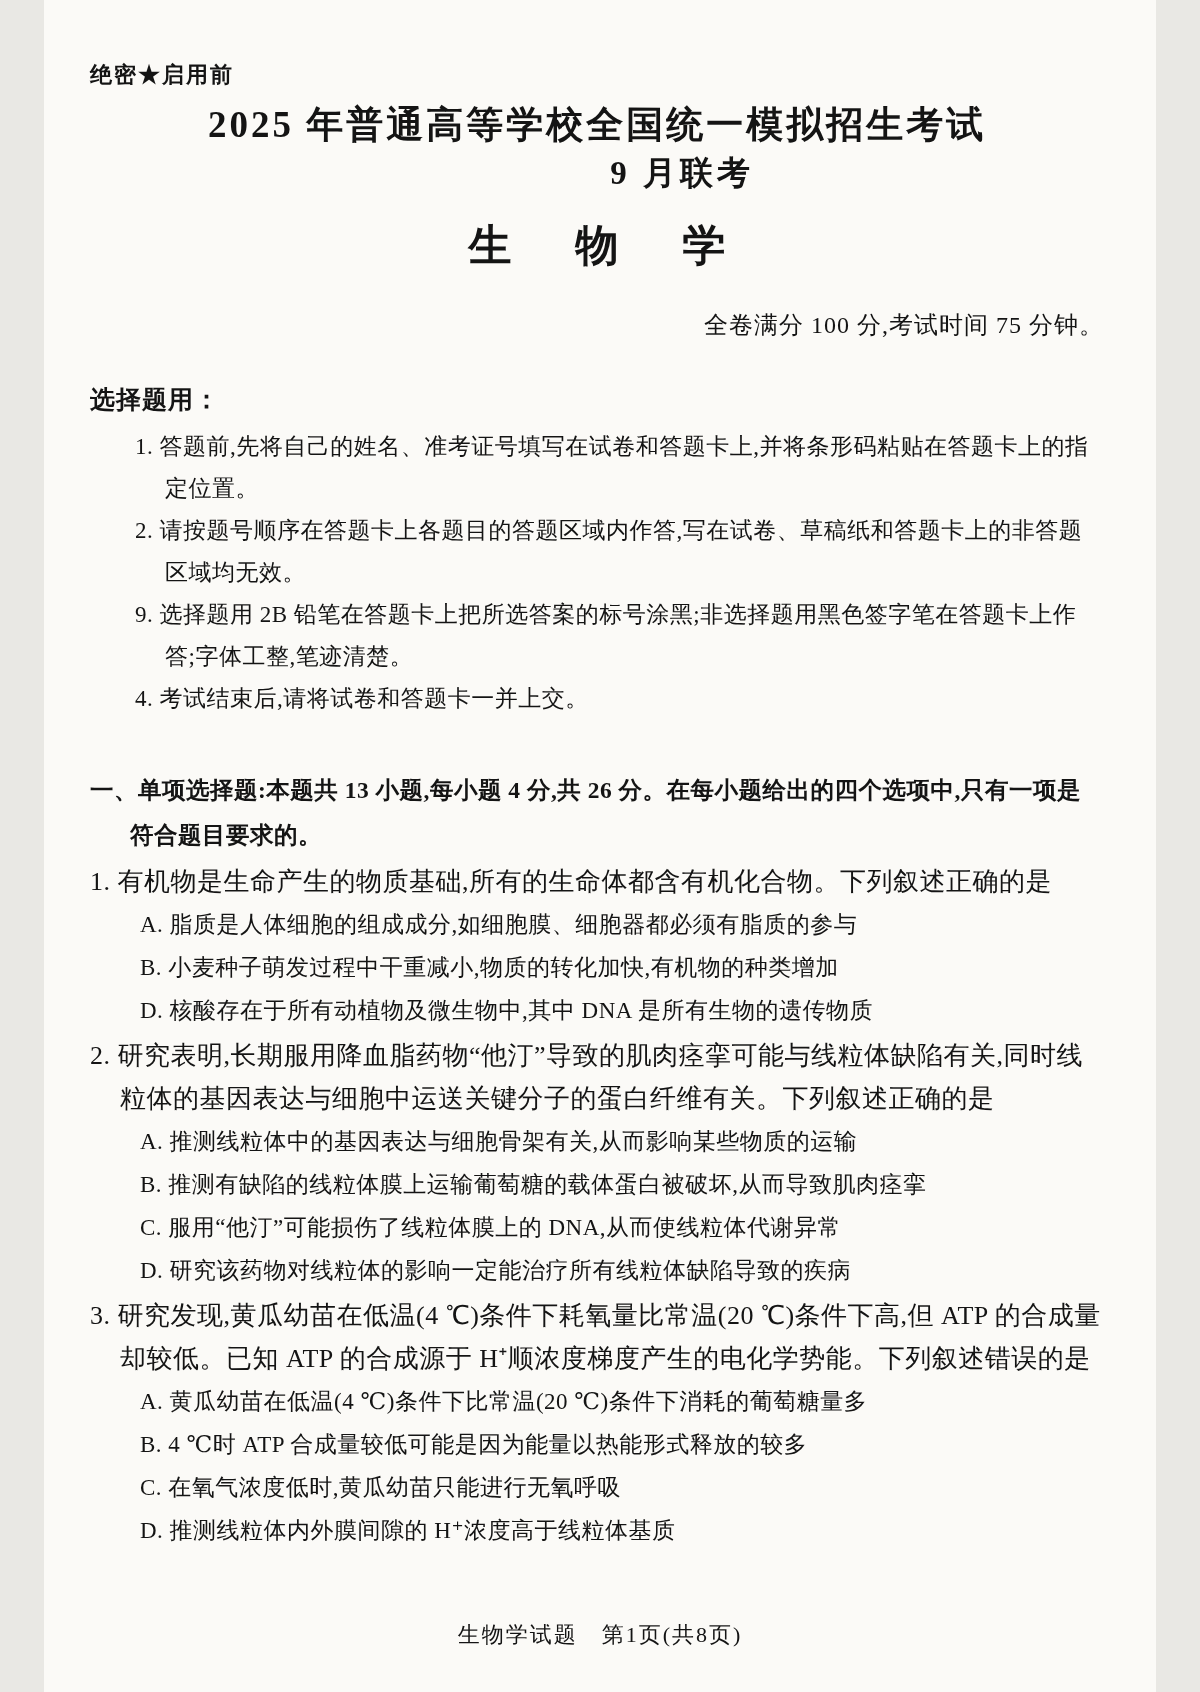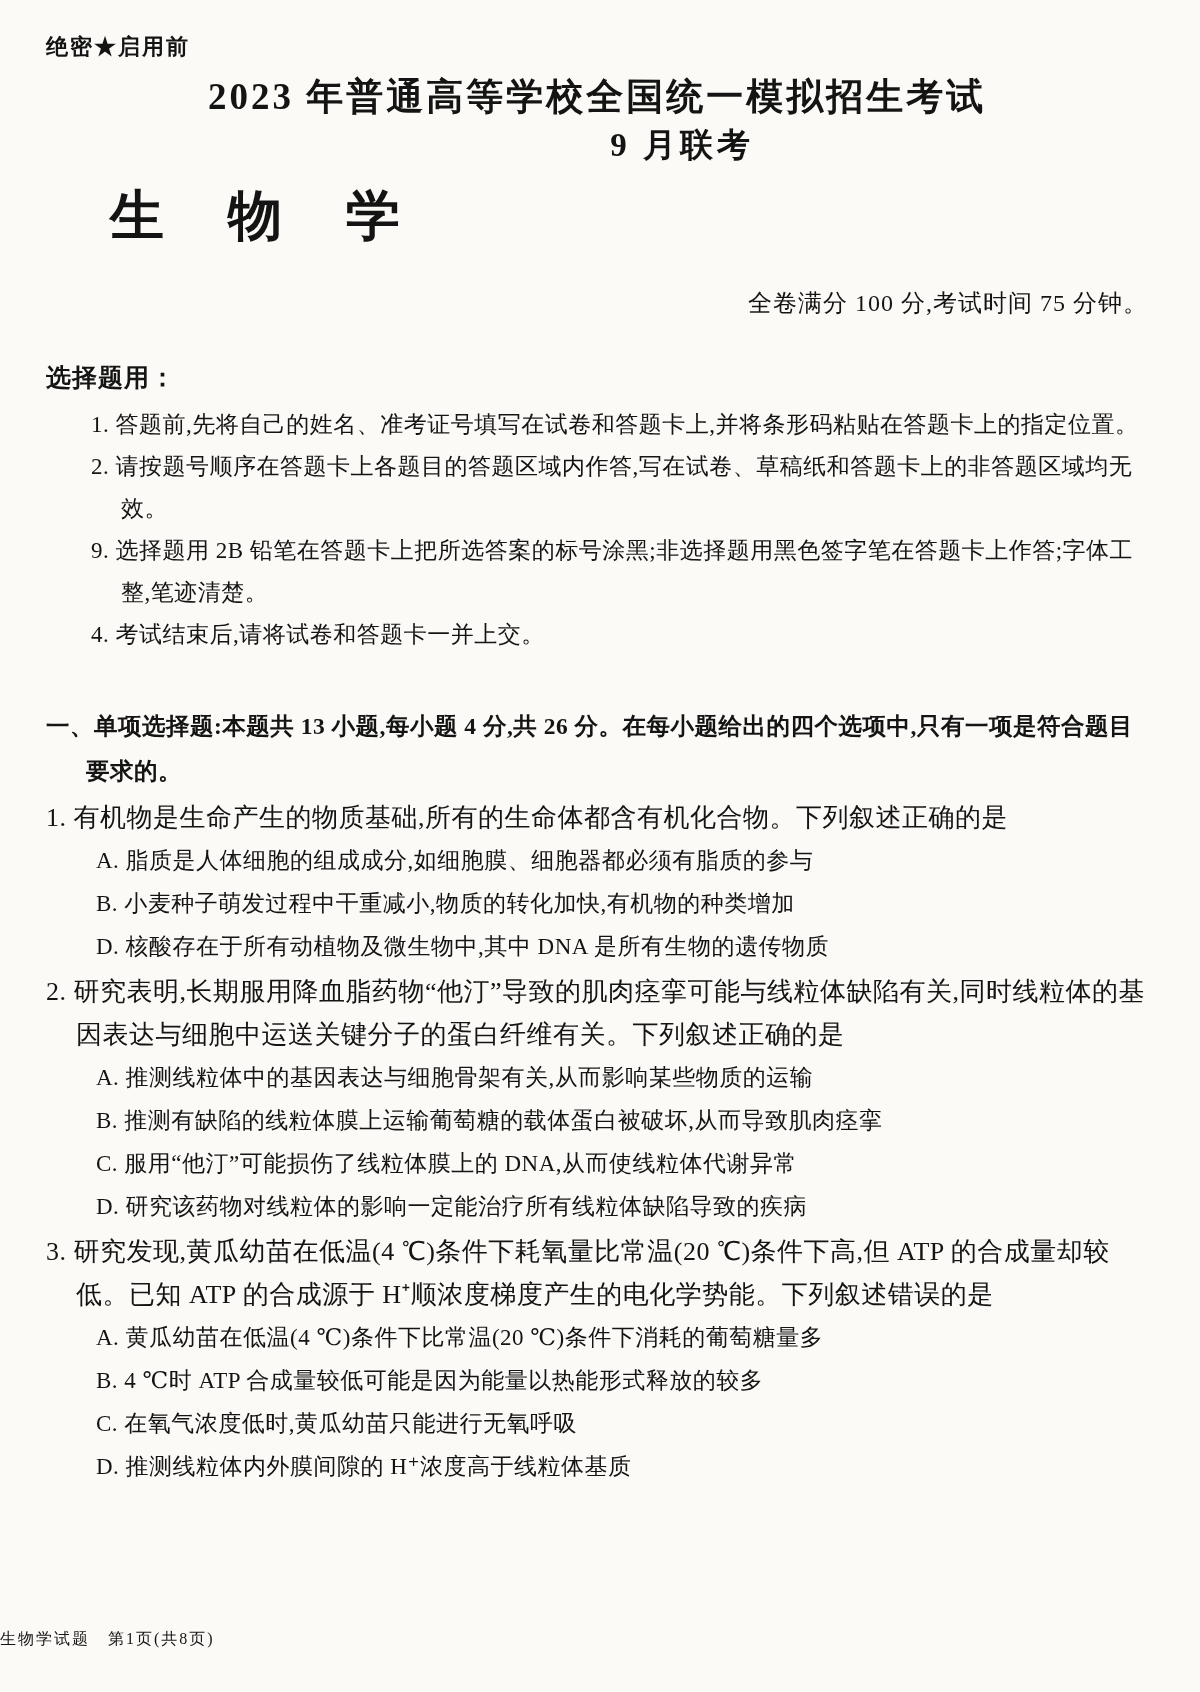--- a/index.html
+++ b/index.html
@@ -3,26 +3,26 @@
   <meta charset="utf-8">
   <style>
     * { box-sizing: border-box; margin: 0; padding: 0; }
     html, body {
       width: 1200px;
       background: #e9e8e4;
       font-family: "Liberation Serif", "DejaVu Serif", serif;
     }
     .page {
       position: relative;
-      width: 1200px;
+      width: 1112px;
       height: 1692px;
       margin: 0 auto;
       background: #fbfaf7;
       color: #141414;
-      padding: 32px 52px 0 46px;
+      padding: 60px 52px 0 46px;
       overflow: hidden;
     }
     .classification {
       font-size: 22px;
       font-weight: 700;
       letter-spacing: 2px;
       margin-bottom: 12px;
     }
     .title1 {
       text-align: center;
@@ -34,26 +34,26 @@
     .title2 {
       text-align: center;
       font-size: 33px;
       font-weight: 700;
       letter-spacing: 4px;
       padding-left: 170px; 
       margin-top: 4px;
       line-height: 1.3;
     }
     .subject {
-      text-align: left;
-      font-size: 54px;
+      text-align: center;
+      font-size: 43px;
       font-weight: 700;
       letter-spacing: 64px;
       text-indent: 64px; 
-      margin-top: 16px;
+      margin-top: 24px;
       line-height: 1.25;
     }
     .exam-info {
       text-align: right;
       font-size: 24px;
       letter-spacing: 1px;
       margin-top: 36px;
     }
     .notices { margin-top: 42px; }
     .notices-heading {
@@ -91,33 +91,34 @@
       font-size: 23px;
       line-height: 43px;
       padding-left: 50px;
       letter-spacing: 0.5px;
     }
     .footer {
       position: absolute;
       left: 0;
       right: 0;
       bottom: 42px;
-      font-size: 16px;
+      text-align: center;
+      font-size: 22px;
       letter-spacing: 2px;
       font-family: Liberation Serif, serif;
     }
   </style>
 </head>
 <body>
 
 <div class="page">
 
   <div class="classification">绝密★启用前</div>
 
-  <div class="title1">2023 年普通高等学校全国统一模拟招生考试</div>
+  <div class="title1">2025 年普通高等学校全国统一模拟招生考试</div>
   <div class="title2">9 月联考</div>
   <div class="subject">生物学</div>
   <div class="exam-info">全卷满分 100 分,考试时间 75 分钟。</div>
 
   <div class="notices">
     <div class="notices-heading">选择题用：</div>
     <div class="notice-item">1. 答题前,先将自己的姓名、准考证号填写在试卷和答题卡上,并将条形码粘贴在答题卡上的指定位置。</div>
     <div class="notice-item">2. 请按题号顺序在答题卡上各题目的答题区域内作答,写在试卷、草稿纸和答题卡上的非答题区域均无效。</div>
     <div class="notice-item">9. 选择题用 2B 铅笔在答题卡上把所选答案的标号涂黑;非选择题用黑色签字笔在答题卡上作答;字体工整,笔迹清楚。</div>
     <div class="notice-item">4. 考试结束后,请将试卷和答题卡一并上交。</div>

